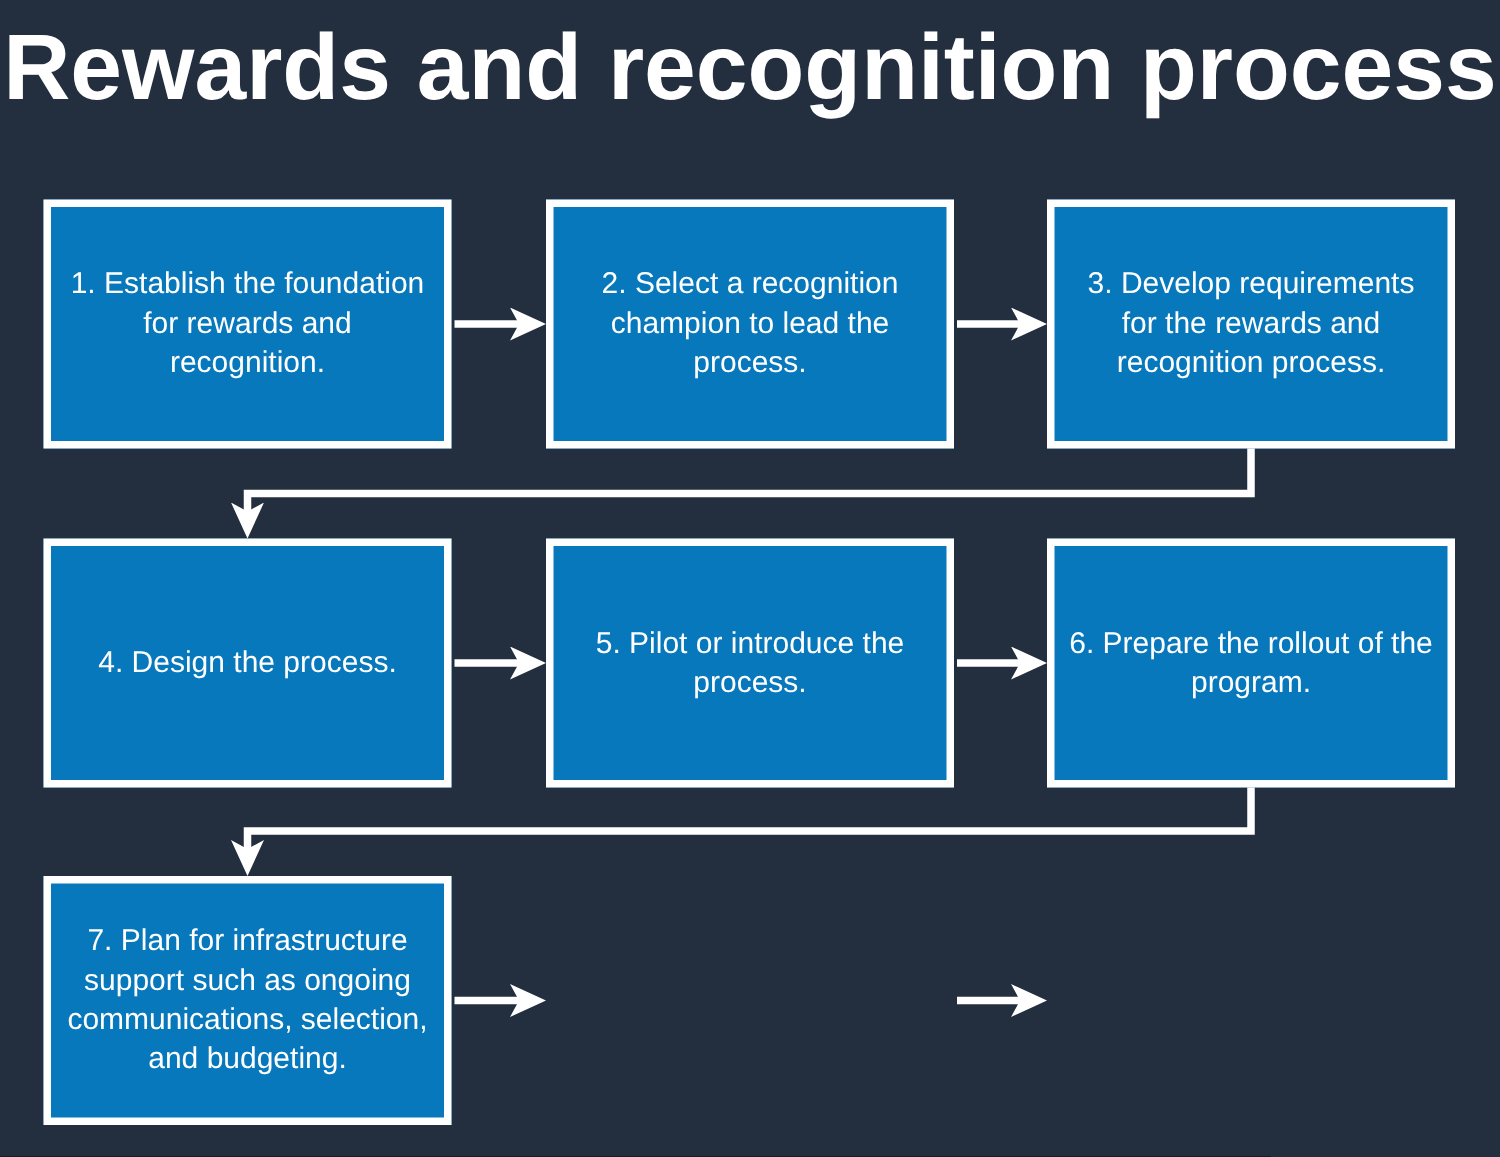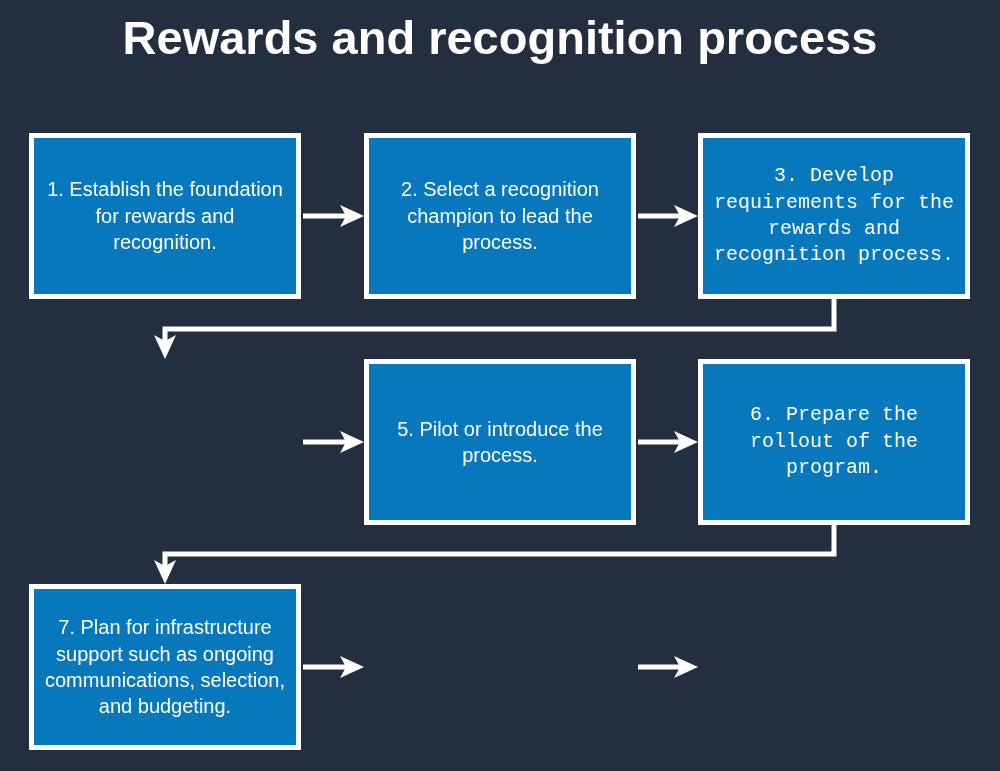--- a/index.html
+++ b/index.html
@@ -20,21 +20,21 @@
     overflow: hidden;
   }
   .title {
     position: absolute;
     top: 10px;
     left: 0;
     width: 100%;
     margin: 0;
     text-align: center;
     color: var(--title-text);
-    font-size: 47px;
+    font-size: 62px;
     font-weight: 700;
     letter-spacing: 0px;
   }
   .connectors {
     position: absolute;
     top: 0; left: 0;
     width: 1000px;
     height: 771px;
   }
   .connector {
@@ -57,21 +57,21 @@
     text-align: center;
     padding: 8px 8px;
   }
   .box-label {
     color: var(--box-text);
     font-size: 20px;
     line-height: 1.32;
   }
   .c1 { left: 29px; }
   .c2 { left: 364px; justify-content: flex-end; }
-  .c3 { left: 698px; font-family: Liberation Mono, monospace; }
+  .c3 { left: 698px; }
   .r1 { top: 133px; }
   .r2 { top: 359px; }
   .r3 { top: 584px; }
 </style>
 </head>
 <body>
 
 <div class="canvas">
 
   <h1 class="title">Rewards and recognition process</h1>
@@ -100,20 +100,23 @@
   <div class="box r1 c1">
     <span class="box-label">1. Establish the foundation for rewards and recognition.</span>
   </div>
   <div class="box r1 c2">
     <span class="box-label">2. Select a recognition champion to lead the process.</span>
   </div>
   <div class="box r1 c3">
     <span class="box-label">3. Develop requirements for the rewards and recognition process.</span>
   </div>
 
+  <div class="box r2 c1">
+    <span class="box-label">4. Design the process.</span>
+  </div>
   <div class="box r2 c2">
     <span class="box-label">5. Pilot or introduce the process.</span>
   </div>
   <div class="box r2 c3">
     <span class="box-label">6. Prepare the rollout of the program.</span>
   </div>
 
   <div class="box r3 c1">
     <span class="box-label">7. Plan for infrastructure support such as ongoing communications, selection, and budgeting.</span>
   </div>

